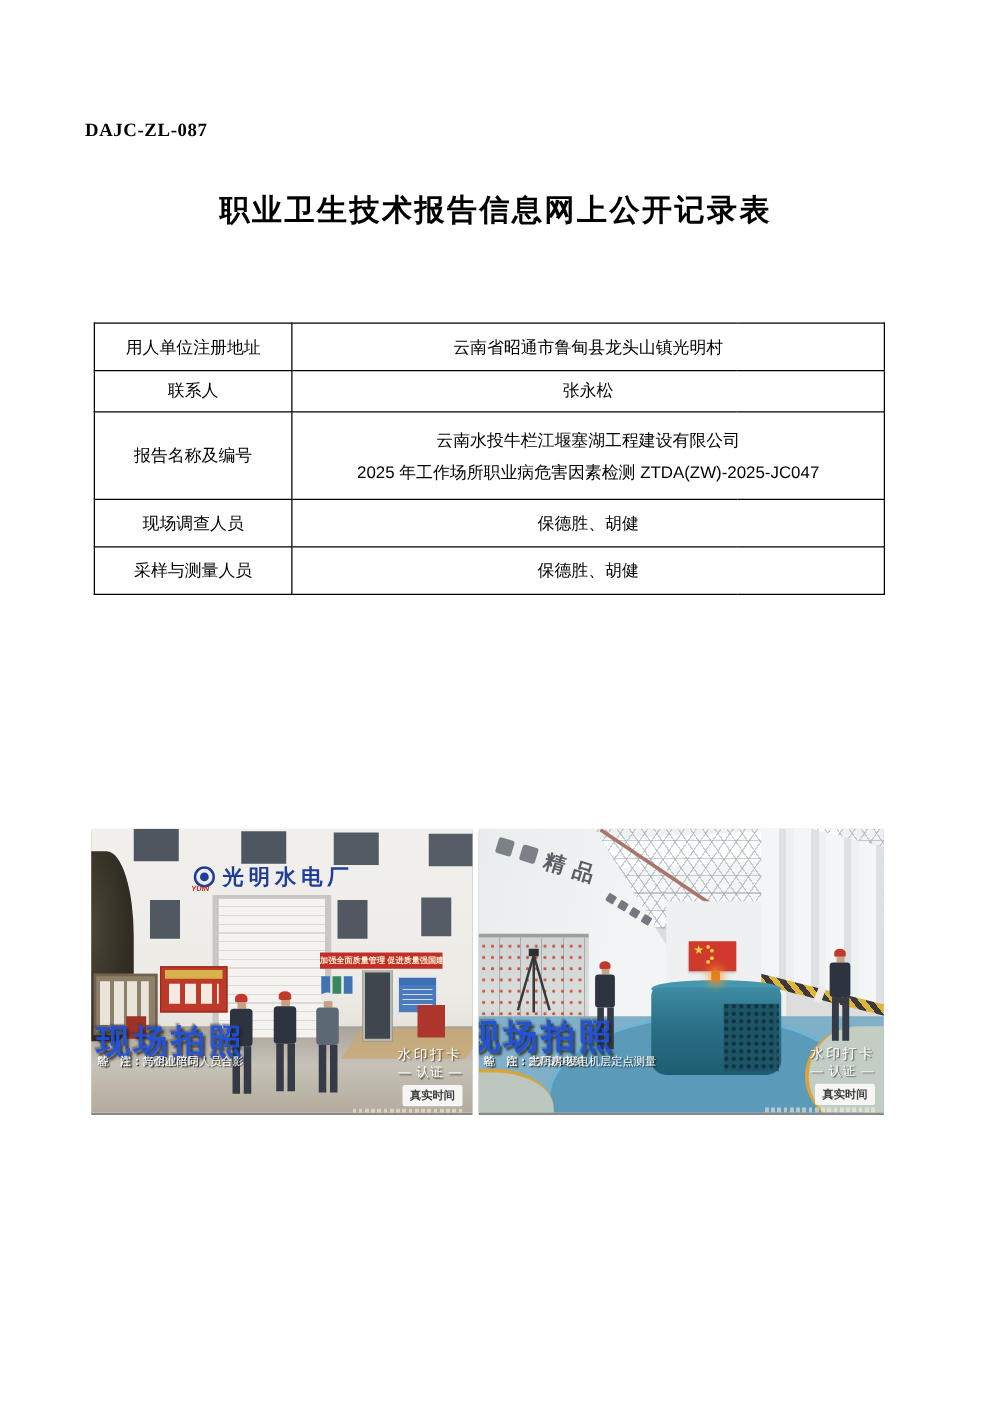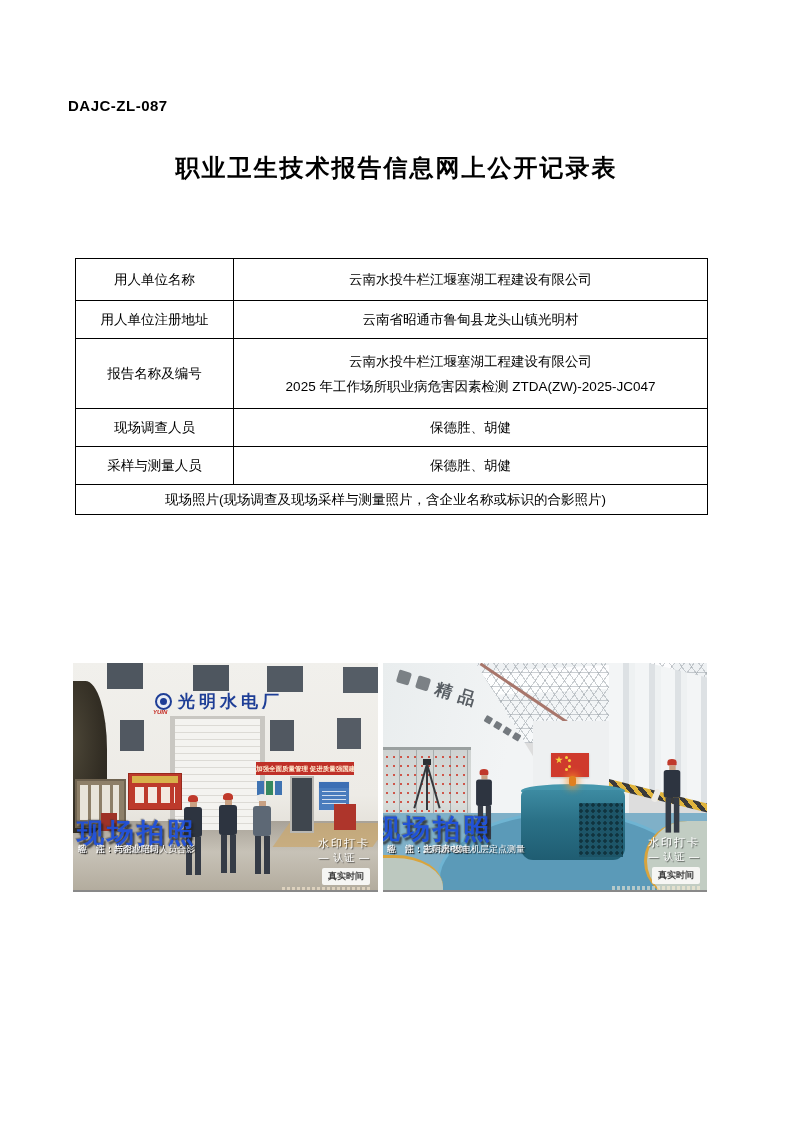--- a/index.html
+++ b/index.html
@@ -1,19 +1,19 @@
 <!DOCTYPE html>
 <html><head>
 <meta charset="utf-8">
 <style>
   html,body{margin:0;padding:0;background:#888;}
   .page{position:relative;width:793px;height:1122px;background:#ffffff;margin:0 auto;
         font-family:"Liberation Sans","DejaVu Sans",sans-serif;color:#000;overflow:hidden;}
 
-  .doc-code{position:absolute;left:68px;top:97px;font-family:Liberation Sans, sans-serif;
+  .doc-code{position:absolute;left:68px;top:97px;font-family:Liberation Serif, serif;
             font-weight:bold;font-size:15px;letter-spacing:.5px;}
   .title{position:absolute;left:0;top:152px;width:100%;text-align:center;font-size:24px;font-weight:bold;letter-spacing:2px;}
   .subtitle{position:absolute;left:0;top:214px;width:100%;text-align:center;font-size:21px;font-weight:bold;letter-spacing:1px;}
 
   table.info{position:absolute;left:75px;top:258px;width:632px;border-collapse:collapse;table-layout:fixed;}
   table.info td{border:1.5px solid #000;font-size:13.5px;text-align:center;vertical-align:middle;padding:0 2px;}
   tr.hA{height:42px;} tr.hB{height:38px;} tr.h3{height:33px;} tr.h4{height:70px;} tr.hC{height:30px;}
   td.cap{ text-align:left;font-size:13.5px;padding:2px 2px 2px 0;text-indent:-12px;}
   .two-line div{line-height:25px;}
 
@@ -135,45 +135,42 @@
   <div class="title">职业卫生技术报告信息网上公开记录表</div>
 
   <table class="info">
     <colgroup>
         <col style="width:158px">
         <col style="width:194px">
         <col style="width:162px">
         <col style="width:118px">
       </colgroup>
     <tbody>
-      <tr class="hA">
-        <td>用人单位名称</td>
-        <td colspan="3">云南水投牛栏江堰塞湖工程建设有限公司</td>
-      </tr>
       <tr class="hB">
         <td>用人单位注册地址</td>
         <td colspan="3">云南省昭通市鲁甸县龙头山镇光明村</td>
+      </tr>
+      <tr class="h3">
+        <td>联系人</td>
+        <td colspan="3">张永松</td>
       </tr>
       <tr class="h4">
         <td>报告名称及编号</td>
         <td colspan="3" class="two-line">
           <div>云南水投牛栏江堰塞湖工程建设有限公司</div>
           <div>2025 年工作场所职业病危害因素检测 ZTDA(ZW)-2025-JC047</div>
         </td>
       </tr>
       <tr class="hB">
         <td>现场调查人员</td>
         <td colspan="3">保德胜、胡健</td>
       </tr>
       <tr class="hB">
         <td>采样与测量人员</td>
         <td colspan="3">保德胜、胡健</td>
-      </tr>
-      <tr class="hC">
-        <td colspan="4" class="cap">现场照片(现场调查及现场采样与测量照片，含企业名称或标识的合影照片)</td>
       </tr>
     </tbody>
   </table>
 
   <div class="photos">
 
     <div class="photo photo-left">
       <div class="lp-wall"></div>
       <div class="lp-ground"></div>
       <div class="lp-paving"></div>

